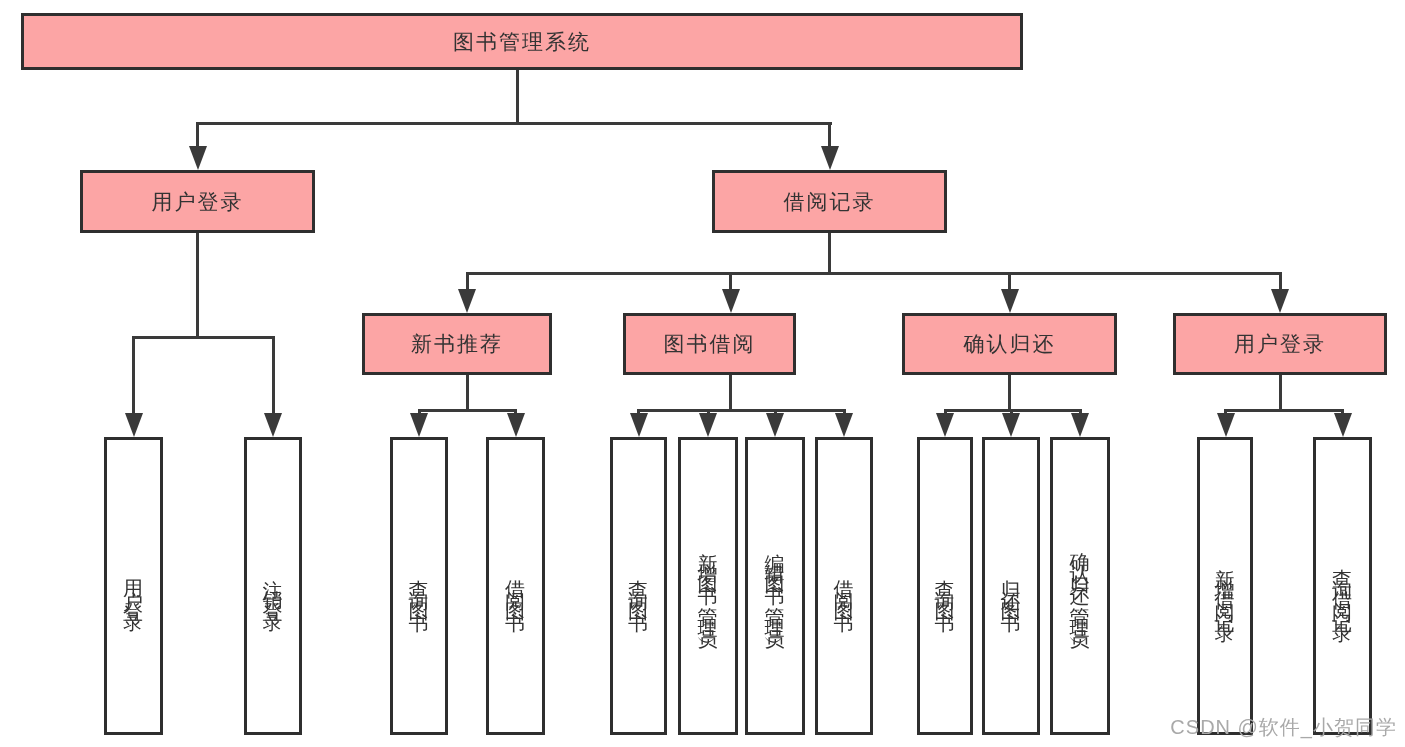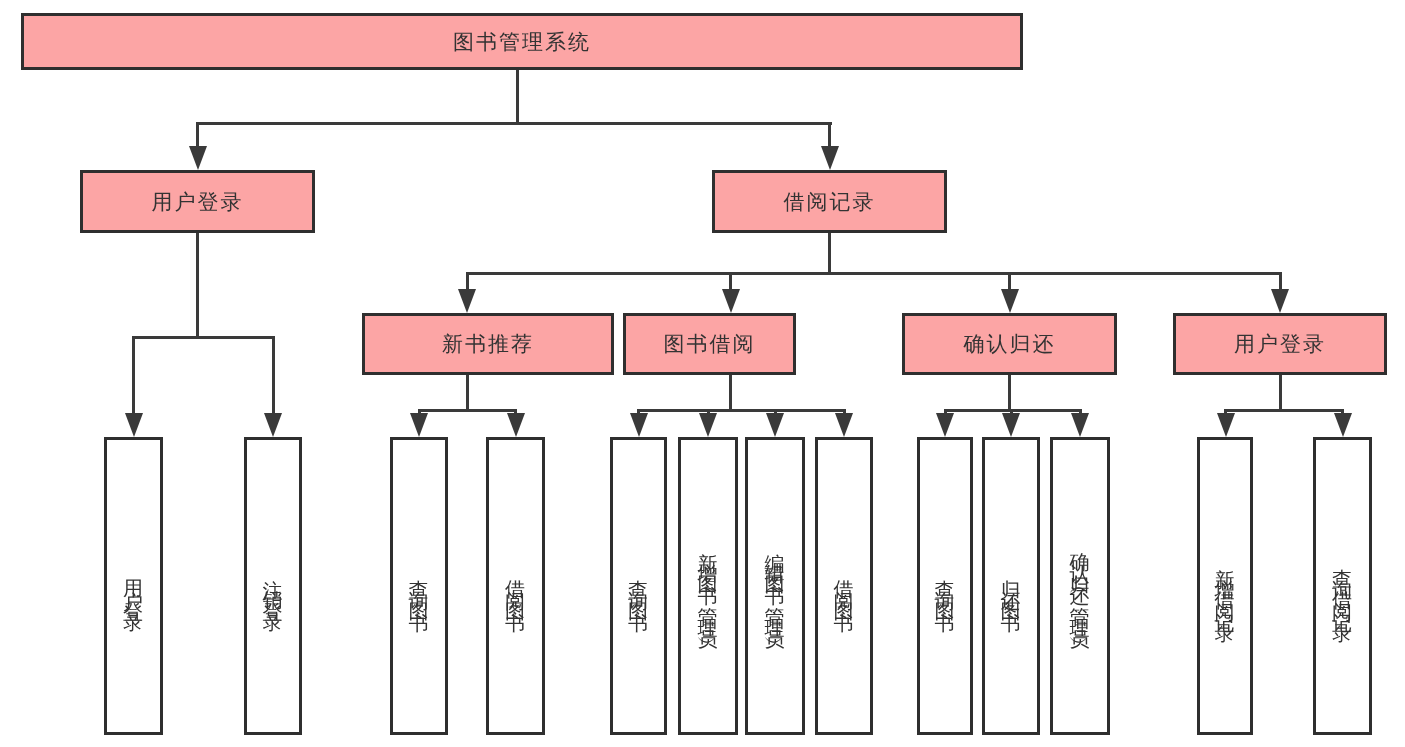--- a/index.html
+++ b/index.html
@@ -34,21 +34,21 @@
 </head>
 <body>
 
 <div class="canvas">
 
   <div class="hbox" style="left:21px;top:13px;width:1002px;height:57px">图书管理系统</div>
 
   <div class="hbox" style="left:80px;top:170px;width:235px;height:63px">用户登录</div>
   <div class="hbox" style="left:712px;top:170px;width:235px;height:63px">借阅记录</div>
 
-  <div class="hbox" style="left:362px;top:313px;width:252px;height:62px">新书推荐</div>
+  <div class="hbox" style="left:362px;top:313px;width:190px;height:62px">新书推荐</div>
   <div class="hbox" style="left:623px;top:313px;width:173px;height:62px">图书借阅</div>
   <div class="hbox" style="left:902px;top:313px;width:215px;height:62px">确认归还</div>
   <div class="hbox" style="left:1173px;top:313px;width:214px;height:62px">用户登录</div>
 
   <div class="vbox" style="left:104px;width:59px">
     <span class="vtext">用户登录</span>
   </div>
   <div class="vbox" style="left:244px;width:58px">
     <span class="vtext">注销登录</span>
   </div>
@@ -142,14 +142,15 @@
   <div class="line" style="left:1078.5px;top:409px;width:3px;height:8px"></div>
   <div class="arrow" style="left:1071px;top:413px"></div>
 
   <div class="line" style="left:1278.5px;top:375px;width:3px;height:36px"></div>
   <div class="line" style="left:1224px;top:409px;width:119px;height:3px"></div>
   <div class="line" style="left:1224px;top:409px;width:3px;height:8px"></div>
   <div class="arrow" style="left:1216.5px;top:413px"></div>
   <div class="line" style="left:1341px;top:409px;width:3px;height:8px"></div>
   <div class="arrow" style="left:1333.5px;top:413px"></div>
 
+  <div class="watermark">CSDN @软件_小贺同学</div>
 
 </div>
 
 </body></html>

